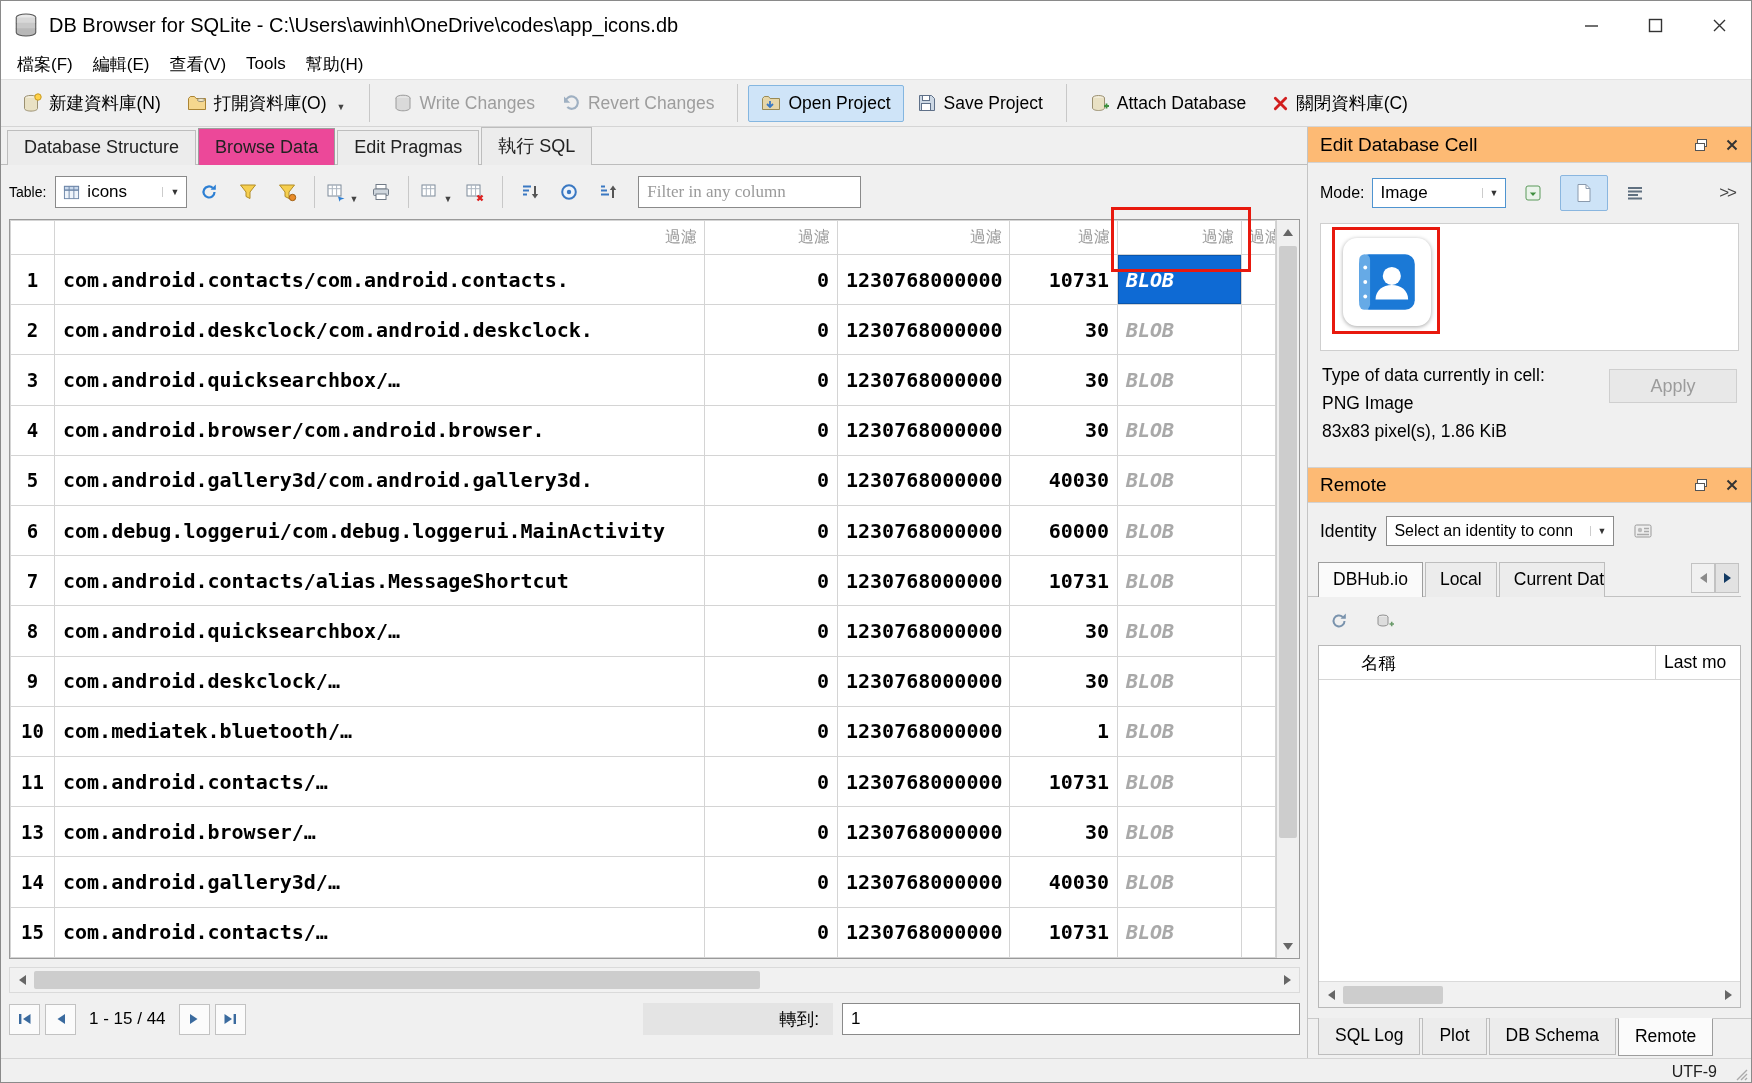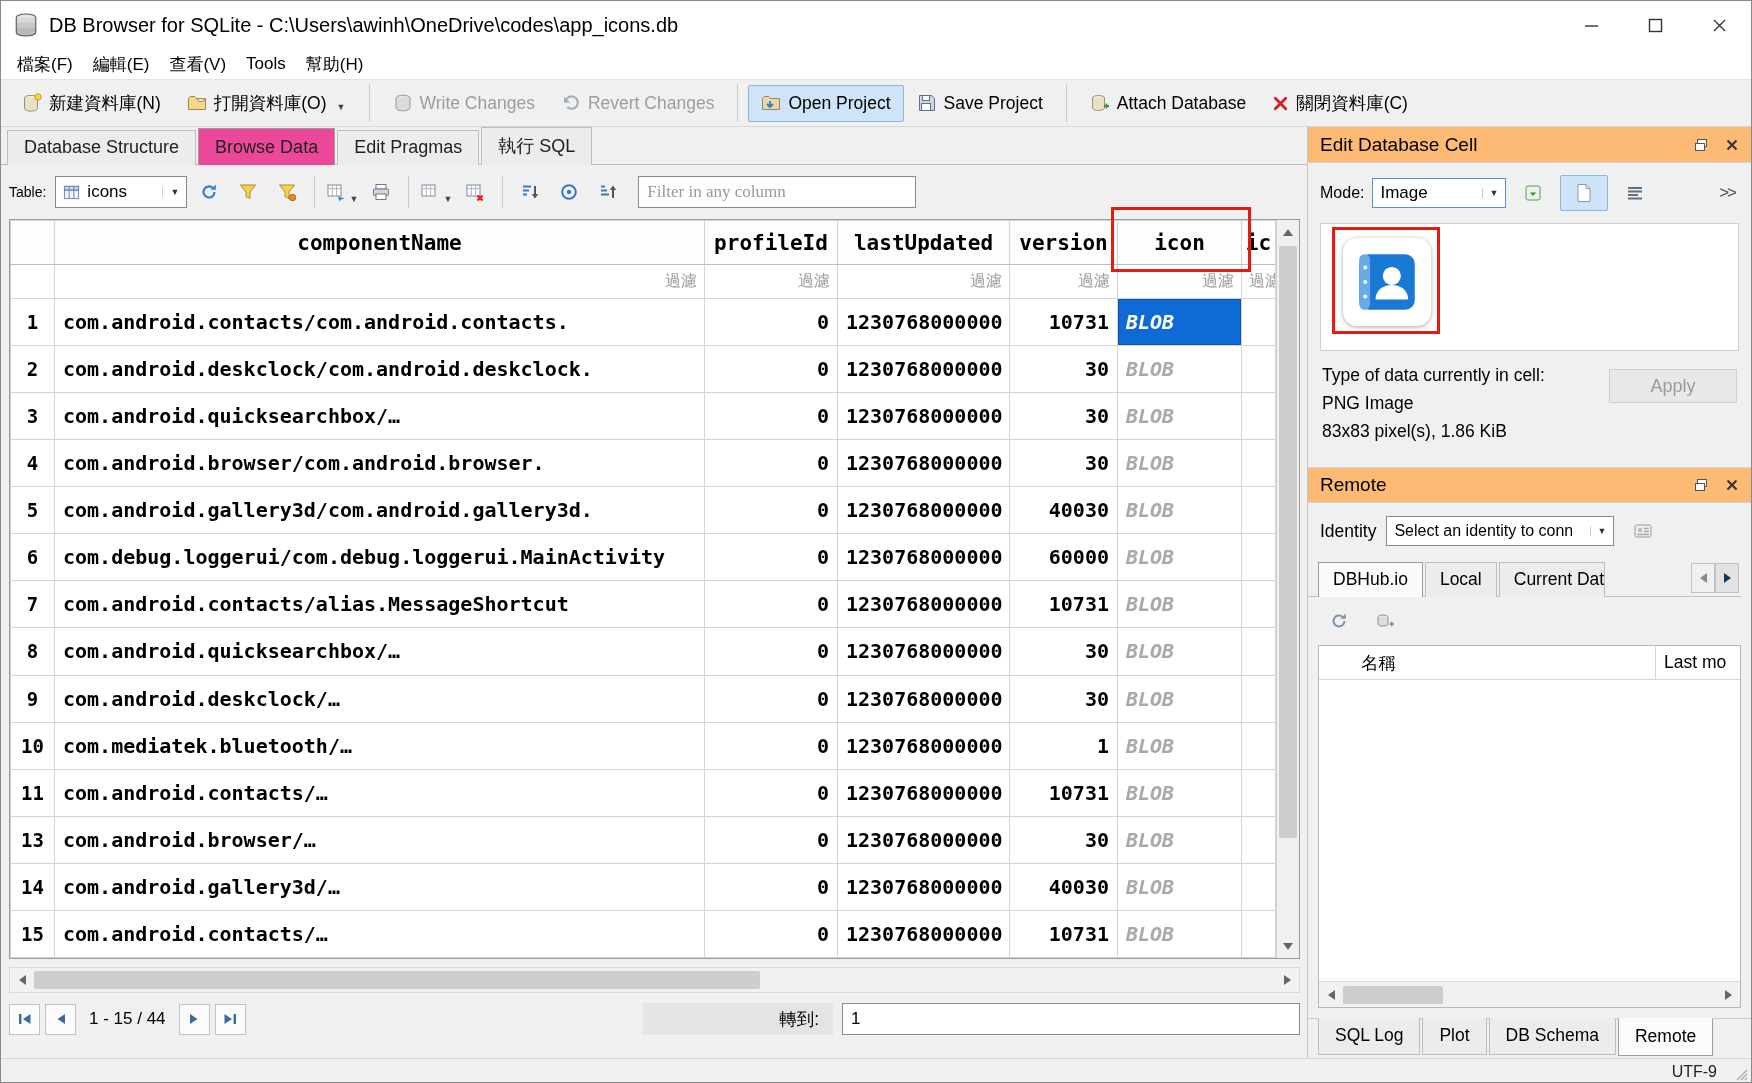--- a/index.html
+++ b/index.html
@@ -37,21 +37,21 @@
   .tab.active { background:#ec4899; border-color:#9d9d9d; padding-top:8px; z-index:2; }
 
   
   .controls-row { height:54px; display:flex; align-items:center; padding:0 8px; gap:5px; }
   .ctl-label { font-size:14px; margin-right:4px; }
   .select { background:#fff; border:1px solid #8a8a8a; height:32px; display:flex; align-items:center; padding:0 7px; gap:7px; font-size:17px; }
   .select .chev { margin-left:auto; border-left:1px solid #ccc; padding-left:7px; font-size:9px; color:#333; }
   .table-select { width:132px; }
   .tool-btn { min-width:34px; height:32px; display:flex; align-items:center; justify-content:center; border:1px solid transparent; border-radius:2px; }
   .ctl-sep { width:1px; height:32px; background:#c8c8c8; margin:0 5px; }
-  .filter-input { width:278px; height:32px; border:1px solid #8a8a8a; font-size:17px; padding:0 8px; margin-left:8px; background:#fff; }
+  .filter-input { width:223px; height:32px; border:1px solid #8a8a8a; font-size:17px; padding:0 8px; margin-left:8px; background:#fff; }
   .filter-input::placeholder { color:#9a9a9a; font-family:"Liberation Serif",serif; font-size:17px; }
 
   
   .grid-wrap { margin-left:8px; width:1291px; height:740px; display:flex; border:1px solid #9a9a9a; background:#fff; }
   table.grid { border-collapse:collapse; table-layout:fixed; width:1265px; font-family:"DejaVu Sans Mono",monospace; }
   .grid th, .grid td { border:1px solid #d4d4d4; overflow:hidden; white-space:nowrap; }
   .grid thead tr.hdr th { font-size:21px; font-weight:bold; height:44px; background:#fdfdfd; text-align:center; border-bottom:1px solid #bdbdbd; color:#000; }
   .grid thead tr.flt th { height:34px; font-weight:normal; font-family:"Liberation Sans",sans-serif; font-size:16px; color:#9a9a9a; text-align:right; padding:0 7px; background:#fff; }
   .grid tbody td { height:44px; font-size:20px; font-weight:bold; padding:0 8px; color:#000; background:#fff; }
   .grid td.rownum { text-align:center; font-size:19px; }
@@ -354,29 +354,20 @@
           <colgroup>
             <col style="width:44px">
               <col style="width:650px">
               <col style="width:133px">
             <col style="width:172px">
               <col style="width:108px">
               <col style="width:124px">
               <col style="width:34px">
           </colgroup>
           <thead>
-            <tr class="hdr">
-              <th></th>
-              <th>componentName</th>
-              <th>profileId</th>
-              <th>lastUpdated</th>
-              <th>version</th>
-              <th>icon</th>
-              <th>ic</th>
-            </tr>
             <tr class="flt">
               <th></th>
               <th>過濾</th>
               <th>過濾</th>
               <th>過濾</th>
               <th>過濾</th>
               <th>過濾</th>
               <th>過濾</th>
             </tr>
           </thead>

